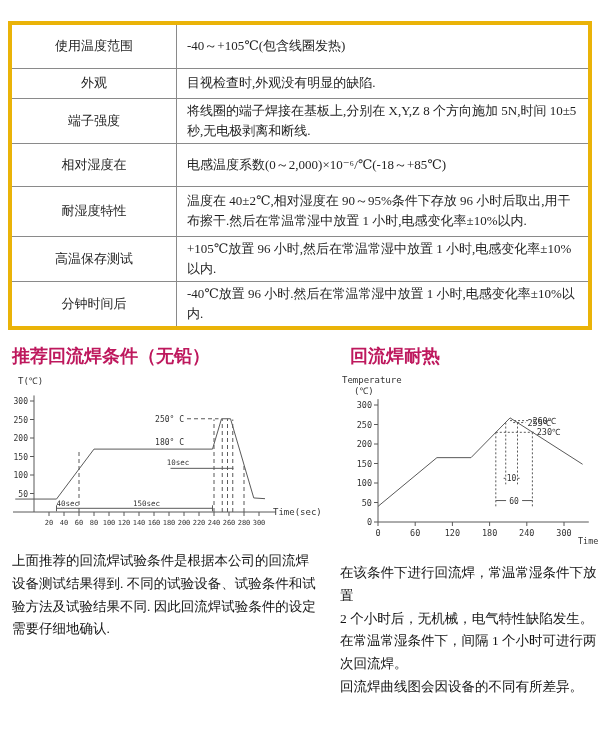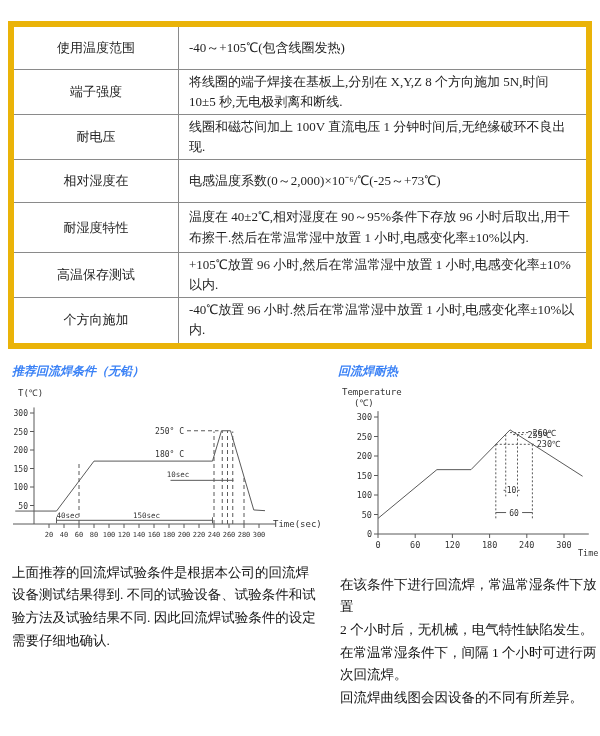--- a/index.html
+++ b/index.html
@@ -1,74 +1,74 @@
 <!DOCTYPE html>
 <html><head>
 <meta charset="utf-8">
 <style>
   html,body{margin:0;padding:0;background:#ffffff;}
   body{width:600px;height:736px;font-family:"Liberation Serif","DejaVu Serif",serif;color:#1f1f1f;overflow:hidden;}
   .page{width:600px;height:736px;position:relative;}
 
   
-  table.spec{border-collapse:collapse;width:584px;margin:21px 8px 0 8px;border:6px solid #eab308;table-layout:fixed;}
+  table.spec{border-collapse:collapse;width:584px;margin:21px 8px 0 8px;border:4px solid #eab308;table-layout:fixed;}
   table.spec td{border:1px solid #8a8a8a;font-size:13px;vertical-align:middle;}
   td.lbl{width:152px;text-align:center;padding:2px 6px;}
-  td.val{padding:2px 10px;line-height:1.55;letter-spacing:0;font-family:Liberation Serif, serif;}
+  td.val{padding:2px 10px;line-height:1.55;letter-spacing:0;}
   tr.r1{height:45px;} tr.r2{height:30px;} tr.r3{height:41px;} tr.r4{height:29px;}
   tr.r5{height:43px;} tr.r6{height:43px;} tr.r7{height:50px;} tr.r8{height:48px;}
   tr.r9{height:43px;padding-left:41px;} tr.r10{height:44px;}
 
   
   .charts{display:flex;margin-top:14px;padding-left:8px;}
   .col-left{width:324px;}
   .col-right{width:262px;margin-left:6px;}
-  h3.sec-title{font-size:12px;font-weight:bold;margin:0 0 4px 4px;color:#3b82f6;font-style:italic;}
-  .col-right h3.sec-title{margin-left:0;}
+  h3.sec-title{font-size:18px;font-weight:bold;margin:0 0 4px 4px;color:#be185d;}
+  .col-right h3.sec-title{margin-left:12px;}
   svg{display:block;}
   svg text{fill:#333;font-family:"DejaVu Sans Mono","Liberation Mono",monospace;}
 
   
   .note{font-size:13.5px;line-height:1.68;white-space:pre-line;color:#141414;margin-top:6px;}
   .col-left .note{width:312px;margin-left:4px;}
   .col-right .note{width:262px;margin-left:2px;}
 </style>
 </head>
 <body>
 
 <div class="page">
 
   <table class="spec">
     <tbody>
       <tr class="r1">
           <td class="lbl">使用温度范围</td>
           <td class="val">-40～+105℃(包含线圈发热)</td>
         </tr>
+      <tr class="r2">
+          <td class="lbl">外观</td>
+          <td class="val">目视检查时,外观没有明显的缺陷.</td>
+        </tr>
       <tr class="r3">
           <td class="lbl">端子强度</td>
           <td class="val">将线圈的端子焊接在基板上,分别在 X,Y,Z 8 个方向施加 5N,时间 10±5 秒,无电极剥离和断线.</td>
         </tr>
-      <tr class="r5">
-          <td class="lbl">耐电压</td>
-          <td class="val">线圈和磁芯间加上 100V 直流电压 1 分钟时间后,无绝缘破环不良出现.</td>
-        </tr>
       <tr class="r6">
           <td class="lbl">相对湿度在</td>
-          <td class="val">电感温度系数(0～2,000)×10⁻⁶/℃(-25～+73℃)</td>
+          <td class="val">电感温度系数(0～2,000)×10⁻⁶/℃(-18～+85℃)</td>
         </tr>
       <tr class="r7">
           <td class="lbl">耐湿度特性</td>
           <td class="val">温度在 40±2℃,相对湿度在 90～95%条件下存放 96 小时后取出,用干布擦干.然后在常温常湿中放置 1 小时,电感变化率±10%以内.</td>
         </tr>
       <tr class="r9">
           <td class="lbl">高温保存测试</td>
           <td class="val">+105℃放置 96 小时,然后在常温常湿中放置 1 小时,电感变化率±10%以内.</td>
         </tr>
       <tr class="r10">
-          <td class="lbl">个方向施加</td>
+          <td class="lbl">分钟时间后</td>
           <td class="val">-40℃放置 96 小时.然后在常温常湿中放置 1 小时,电感变化率±10%以内.</td>
         </tr>
     </tbody>
   </table>
 
   <div class="charts">
     <div class="col-left">
       <h3 class="sec-title">推荐回流焊条件（无铅）</h3>
       <svg id="chart-left" width="324" height="172">
           <text x="10" y="12" text-anchor="start" font-size="9">T(℃)</text>

